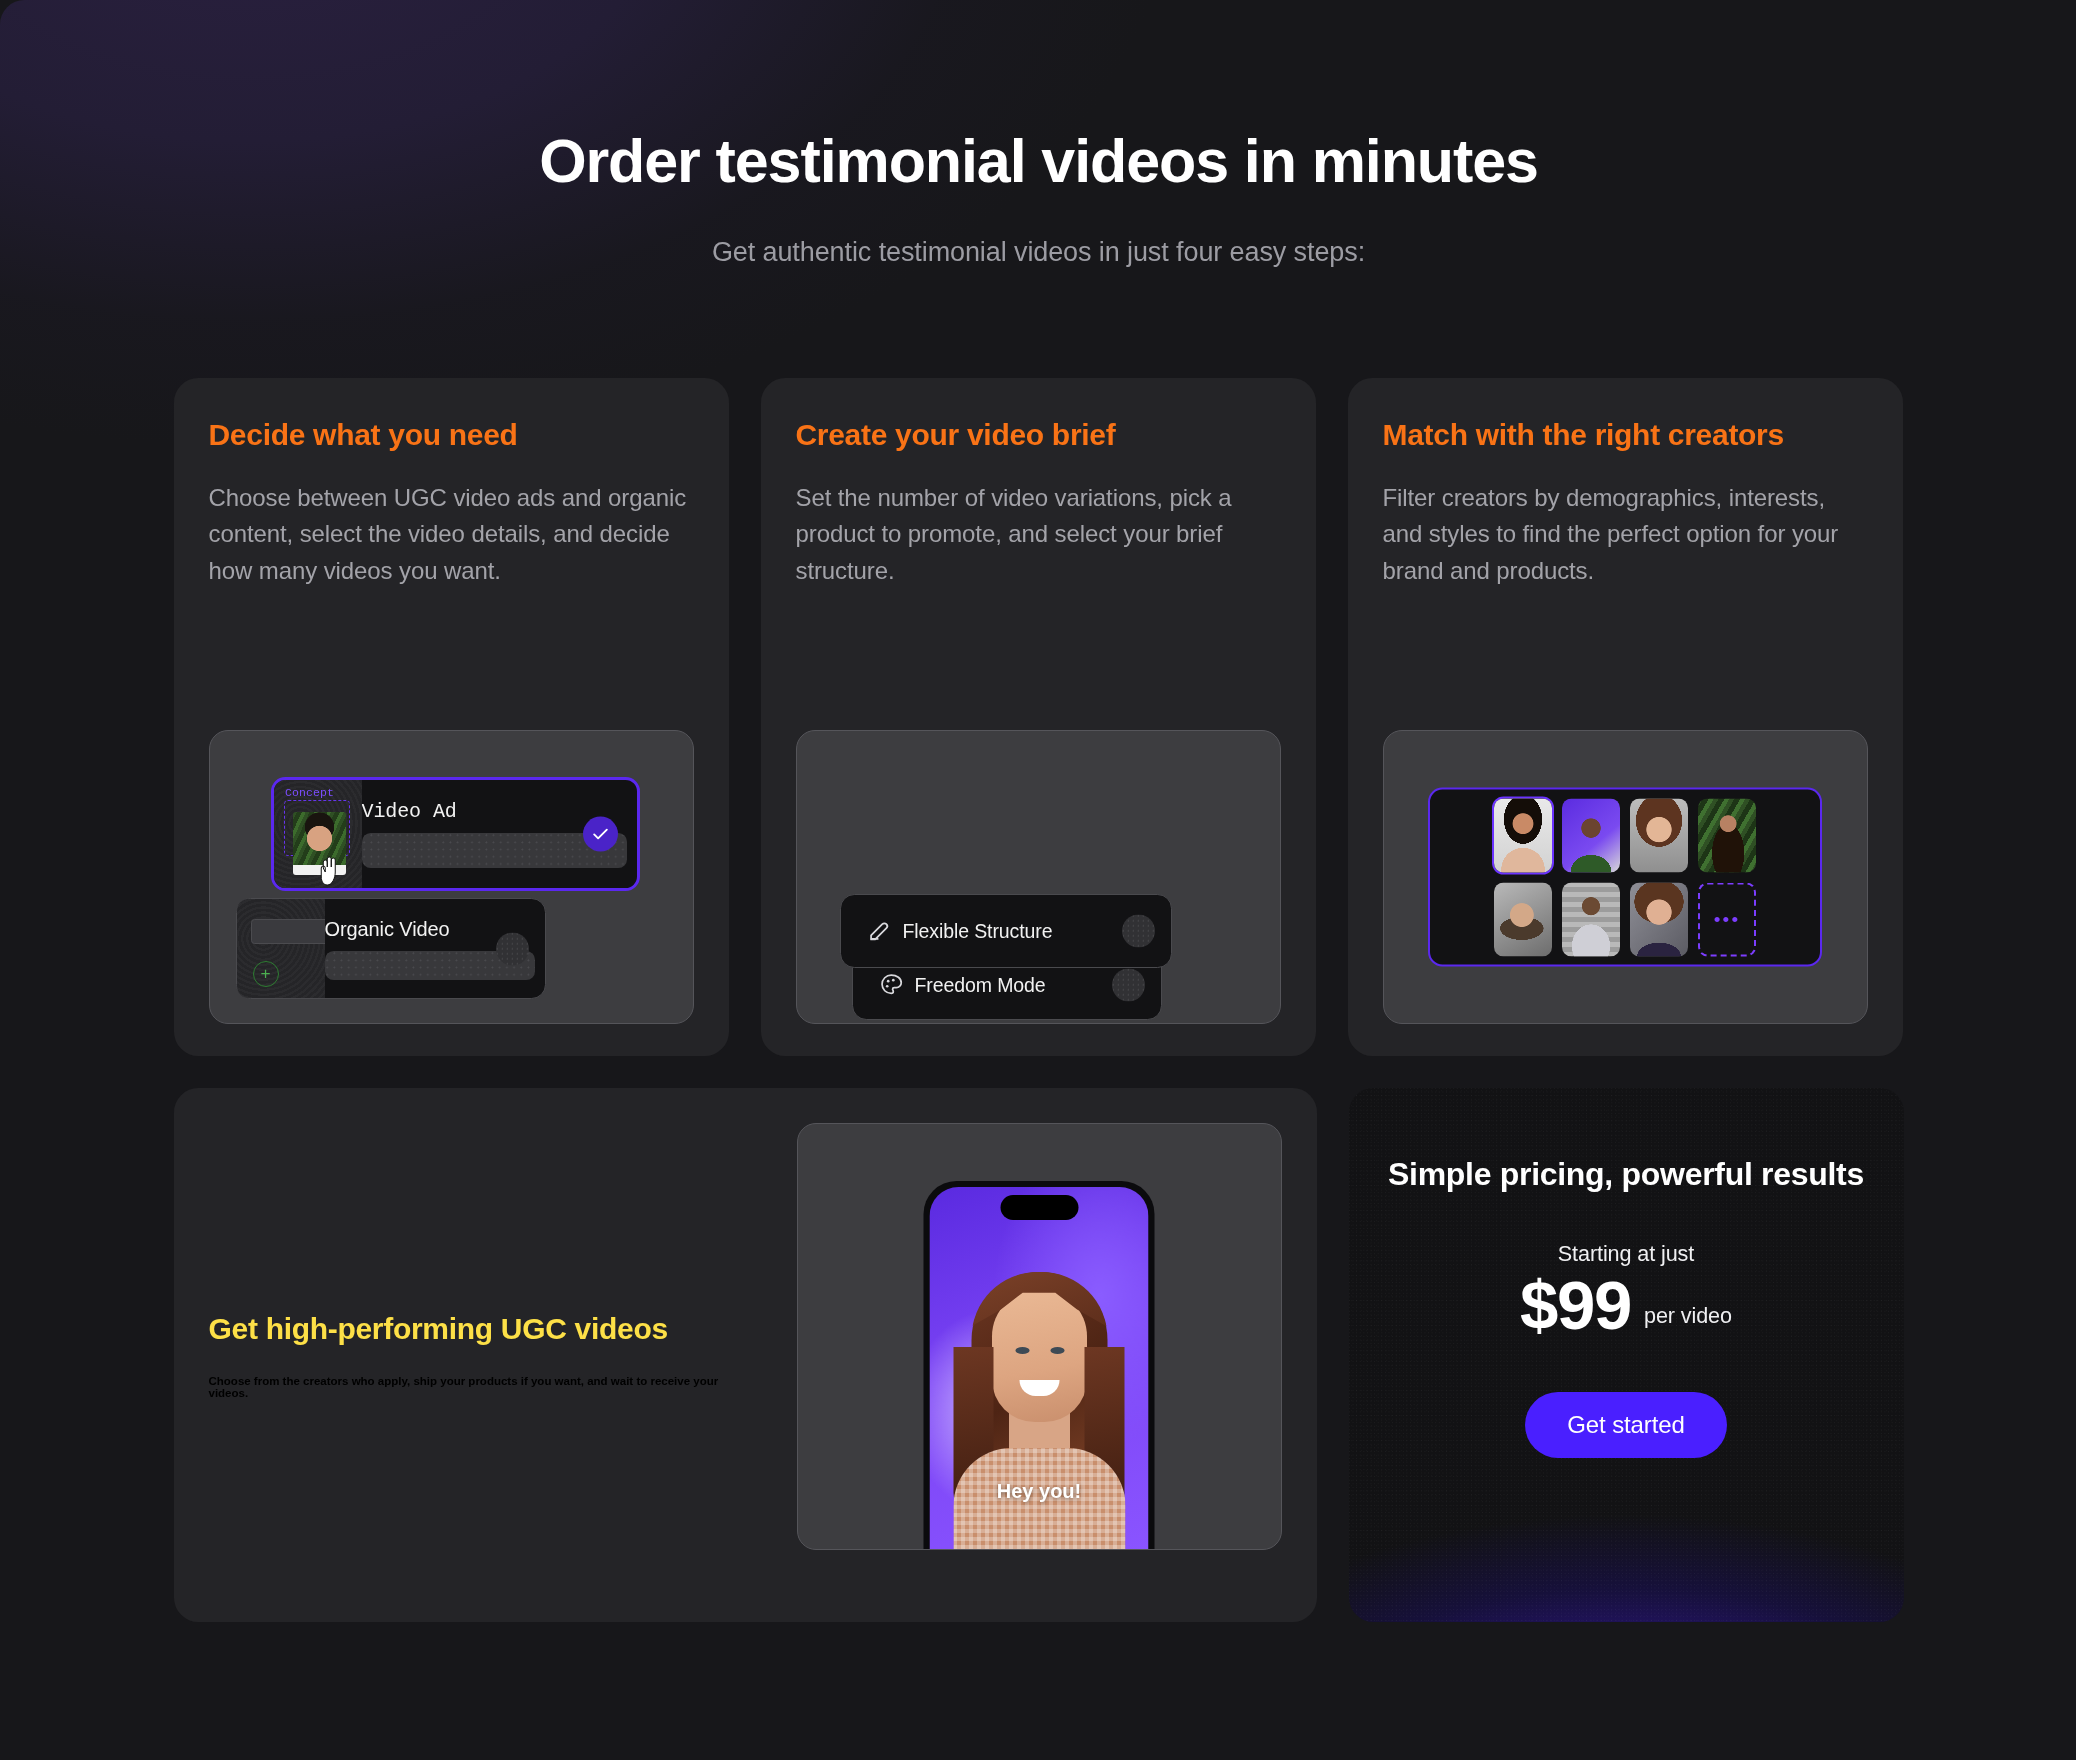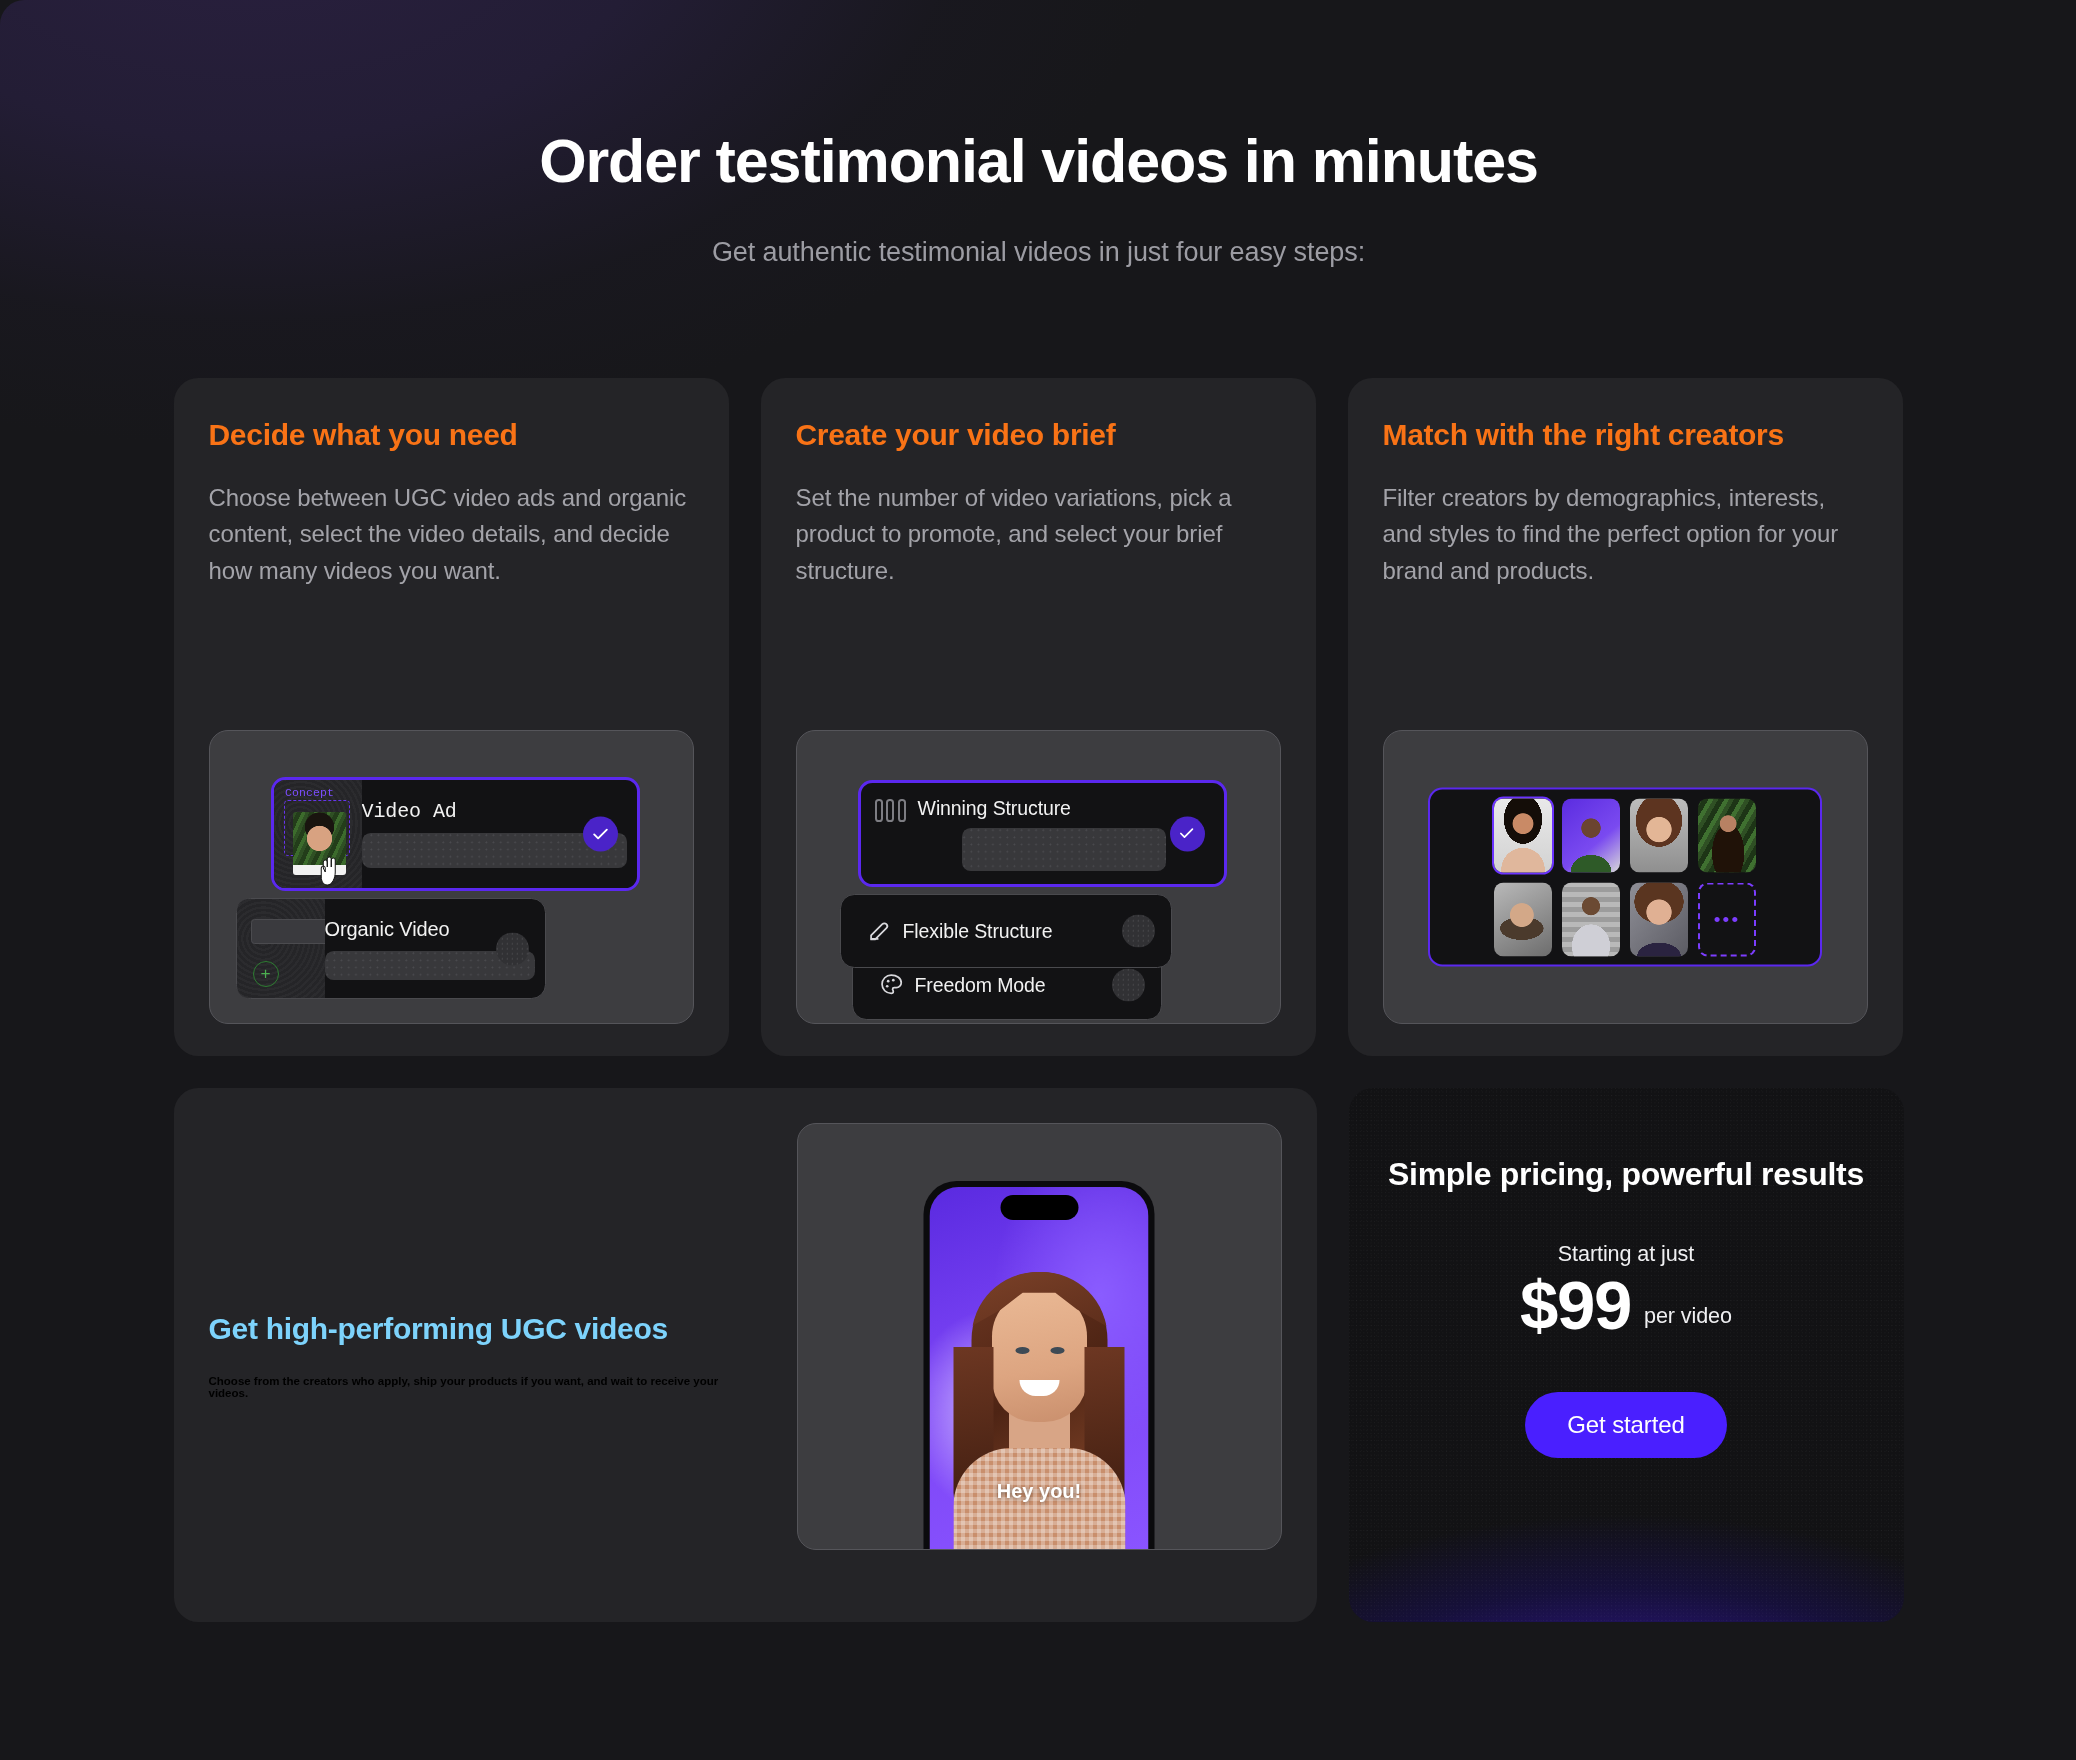--- a/index.html
+++ b/index.html
@@ -217,21 +217,21 @@
   .ava .p{ position:absolute; inset:0; }
 
   
   .row2 .card-wide{
     width:1143px; height:534px;
     background:#242427; border-radius:24.5px;
     display:flex; align-items:center; padding:0;
     position:relative;
   }
   .wide-text{ width:562px; padding-left:35px; }
-  .wide-text h2{ font-size:30px; font-weight:700; color:#7dd3fc; line-height:1.22; letter-spacing:-0.3px;}
+  .wide-text h2{ font-size:30px; font-weight:700; color:#fde047; line-height:1.22; letter-spacing:-0.3px;}
   .wide-text .desc{ margin-top:27px;font-weight:bold; }
 
   .phone-panel{
     position:absolute; right:35px; top:35px;
     width:485px; height:427px;
     background:#3d3d40;
     border:1.4px solid #55555a;
     border-radius:19px;
     overflow:hidden;
   }
@@ -435,34 +435,20 @@
 
           <div class="opt s2-a">
             <svg class="row-icon" viewBox="0 0 24 24">
               <path d="M4 20h4l11-11a2.8 2.8 0 0 0-4-4L4 16v4z" fill="none" stroke="#d8d8dc" stroke-width="1.7" stroke-linejoin="round"></path>
               <path d="M4.5 19.5h6" stroke="#d8d8dc" stroke-width="1.7" stroke-linecap="round"></path>
             </svg>
             <div class="s2-title">Flexible Structure</div>
             <div class="toggle-circle"></div>
           </div>
 
-          <div class="opt s2-sel">
-            <div class="bars-icon">
-              <i></i>
-                <i></i>
-                <i></i>
-            </div>
-            <div class="s2-title">Winning Structure</div>
-            <div class="s2-bar"></div>
-            <div class="check-badge">
-              <svg width="17.3" height="17.3" viewBox="0 0 24 24">
-                <path d="M4 12.5l5 5L20 6.5" fill="none" stroke="#fff" stroke-width="2.4" stroke-linecap="round" stroke-linejoin="round"></path>
-              </svg>
-            </div>
-          </div>
         </div>
       </div>
 
       <div class="card">
         <h2>Match with the right creators</h2>
         <div class="desc">Filter creators by demographics, interests, and styles to find the perfect option for your brand and products.</div>
 
         <div class="panel">
           <div class="creators-frame">
             <div class="creators-grid">

